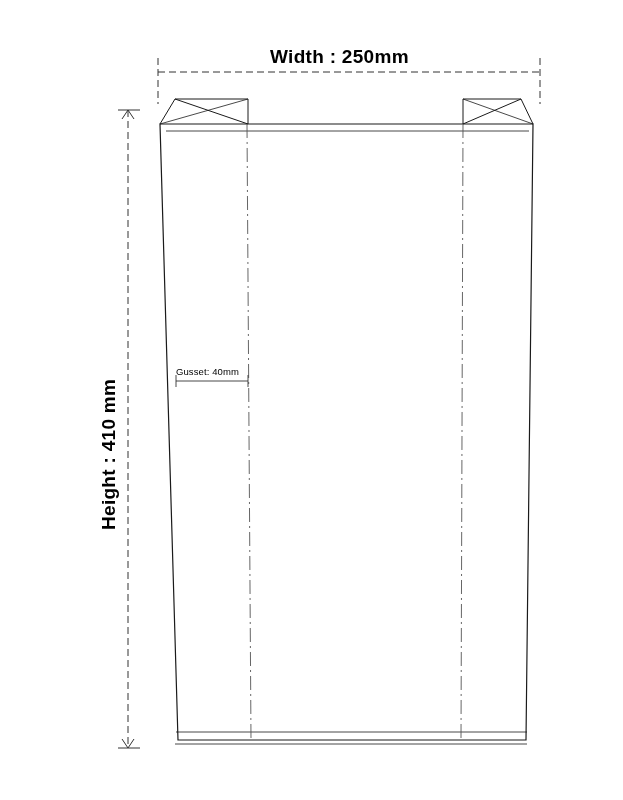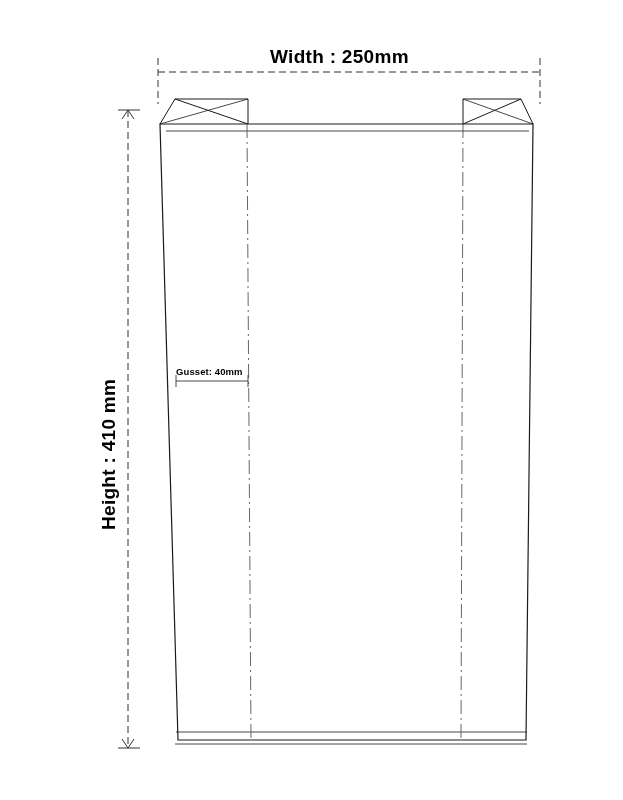--- a/index.html
+++ b/index.html
@@ -44,21 +44,21 @@
     top: 0px;
     font-size: 19px;
     letter-spacing: 0.3px;
     transform-origin: left top;
     transform: translate(98px, 530px) rotate(-90deg);
   }
   #gusset-label {
     left: 176px;
     top: 366px;
     font-size: 9.5px;
-    font-weight: bold;
+    font-weight: normal;
     letter-spacing: 0.1px;
   }
 </style>
 </head>
 <body>
 
 <div id="stage">
 
   <svg id="drawing" viewBox="0 0 623 800">
 

